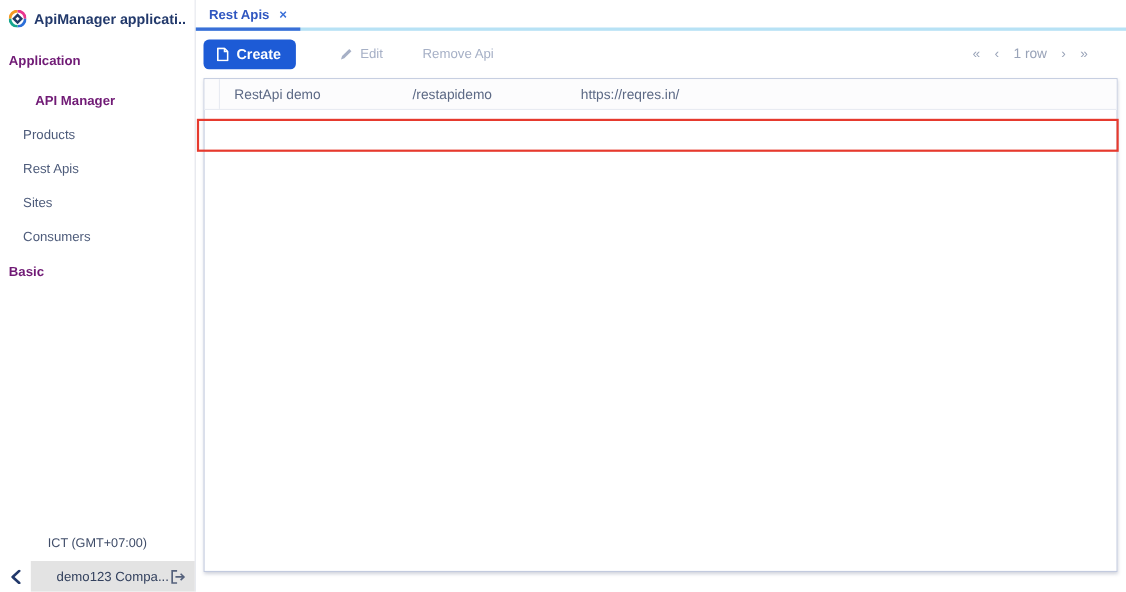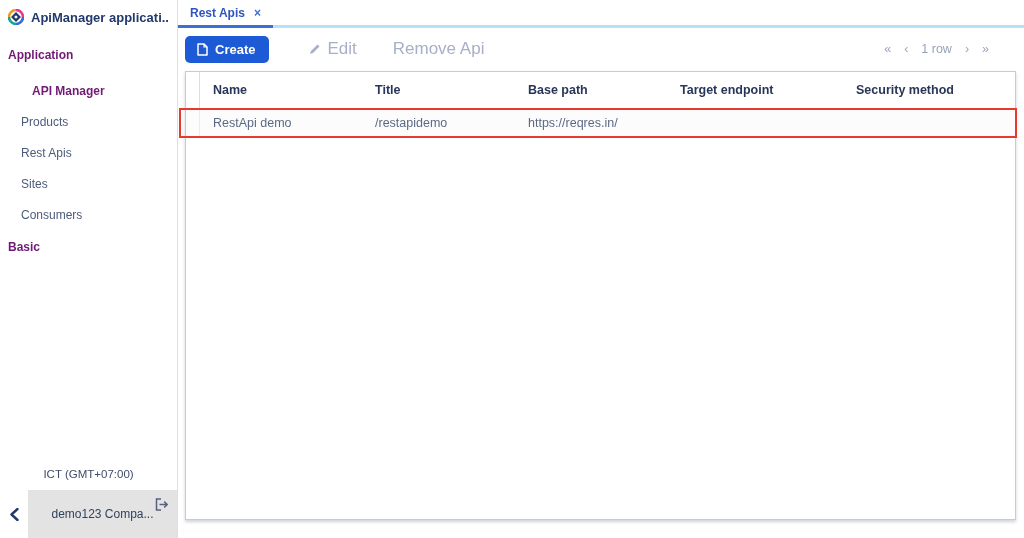--- a/index.html
+++ b/index.html
@@ -30,21 +30,21 @@
   .nav-section { font-weight: bold; color: #701a75; font-size: 12px; padding-left: 8px; }
   .nav-section.application { margin-top: 16px; }
   .nav-section.api-manager { margin-top: 22px; padding-left: 32px; }
   .nav-section.help { margin-top: 18px; }
   .nav-item {
     padding-left: 21px; margin-top: 17px; color: #4d5b7a;
     font-size: 12px; cursor: pointer; white-space: nowrap;
   }
   .sidebar-spacer { flex: 1; }
   .timezone { text-align: center; font-size: 11.5px; color: #3f4c68; margin-bottom: 10px; }
-  .sidebar-footer { height: 48px; display: flex; justify-content: flex-end; }
+  .sidebar-footer { height: 28px; display: flex; justify-content: flex-end; }
   .collapse-btn {
     width: 28px; background: #ffffff; display: flex;
     align-items: center; justify-content: center; cursor: pointer;
   }
   .account-bar {
     flex: 1; background: #e3e3e3; display: flex; align-items: center;
     justify-content: center; position: relative; color: #33415e; font-size: 12px;
     cursor: pointer;
   }
   .logout-btn { position: absolute; right: 8px; top: 8px; cursor: pointer; }
@@ -68,21 +68,21 @@
     height: 36px; display: flex; align-items: center;
     padding: 0 7px; margin-top: 3px;
   }
   .create-btn {
     background: #1d5bd6; color: #ffffff; border: none; border-radius: 5px;
     padding: 6px 14px 6px 12px; display: inline-flex; align-items: center; gap: 7px;
     font-weight: bold; font-size: 13px; cursor: pointer;
     font-family: "Liberation Sans", sans-serif;
   }
   .ghost-btn {
-    background: none; border: none; color: #a6b0c6; font-size: 17px;
+    background: none; border: none; color: #a6b0c6; font-size: 12px;
     display: inline-flex; align-items: center; gap: 6px;
     font-family: "Liberation Sans", sans-serif; cursor: default;
   }
   .edit-btn { margin-left: 40px; }
   .remove-btn { margin-left: 36px; }
   .pagination {
     margin-left: auto; display: flex; align-items: center; gap: 13px;
     color: #99a3b8; font-size: 12.5px; padding-right: 28px;
   }
   .pag-ctl { cursor: default; }
@@ -204,28 +204,20 @@
     <div class="pagination">
       <span class="pag-ctl">«</span>
       <span class="pag-ctl">‹</span>
       <span>1 row</span>
       <span class="pag-ctl">›</span>
       <span class="pag-ctl">»</span>
     </div>
   </div>
 
   <div class="table-wrap">
-    <div class="grid-row header-row">
-      <div class="sel-cell"></div>
-      <div class="cell">Name</div>
-      <div class="cell">Title</div>
-      <div class="cell">Base path</div>
-      <div class="cell">Target endpoint</div>
-      <div class="cell">Security method</div>
-    </div>
 
     <div class="grid-row data-row">
       <div class="sel-cell"></div>
       <div class="cell">RestApi demo</div>
       <div class="cell">/restapidemo</div>
       <div class="cell">https://reqres.in/</div>
     </div>
 
     <div class="annotation"></div>
   </div>

